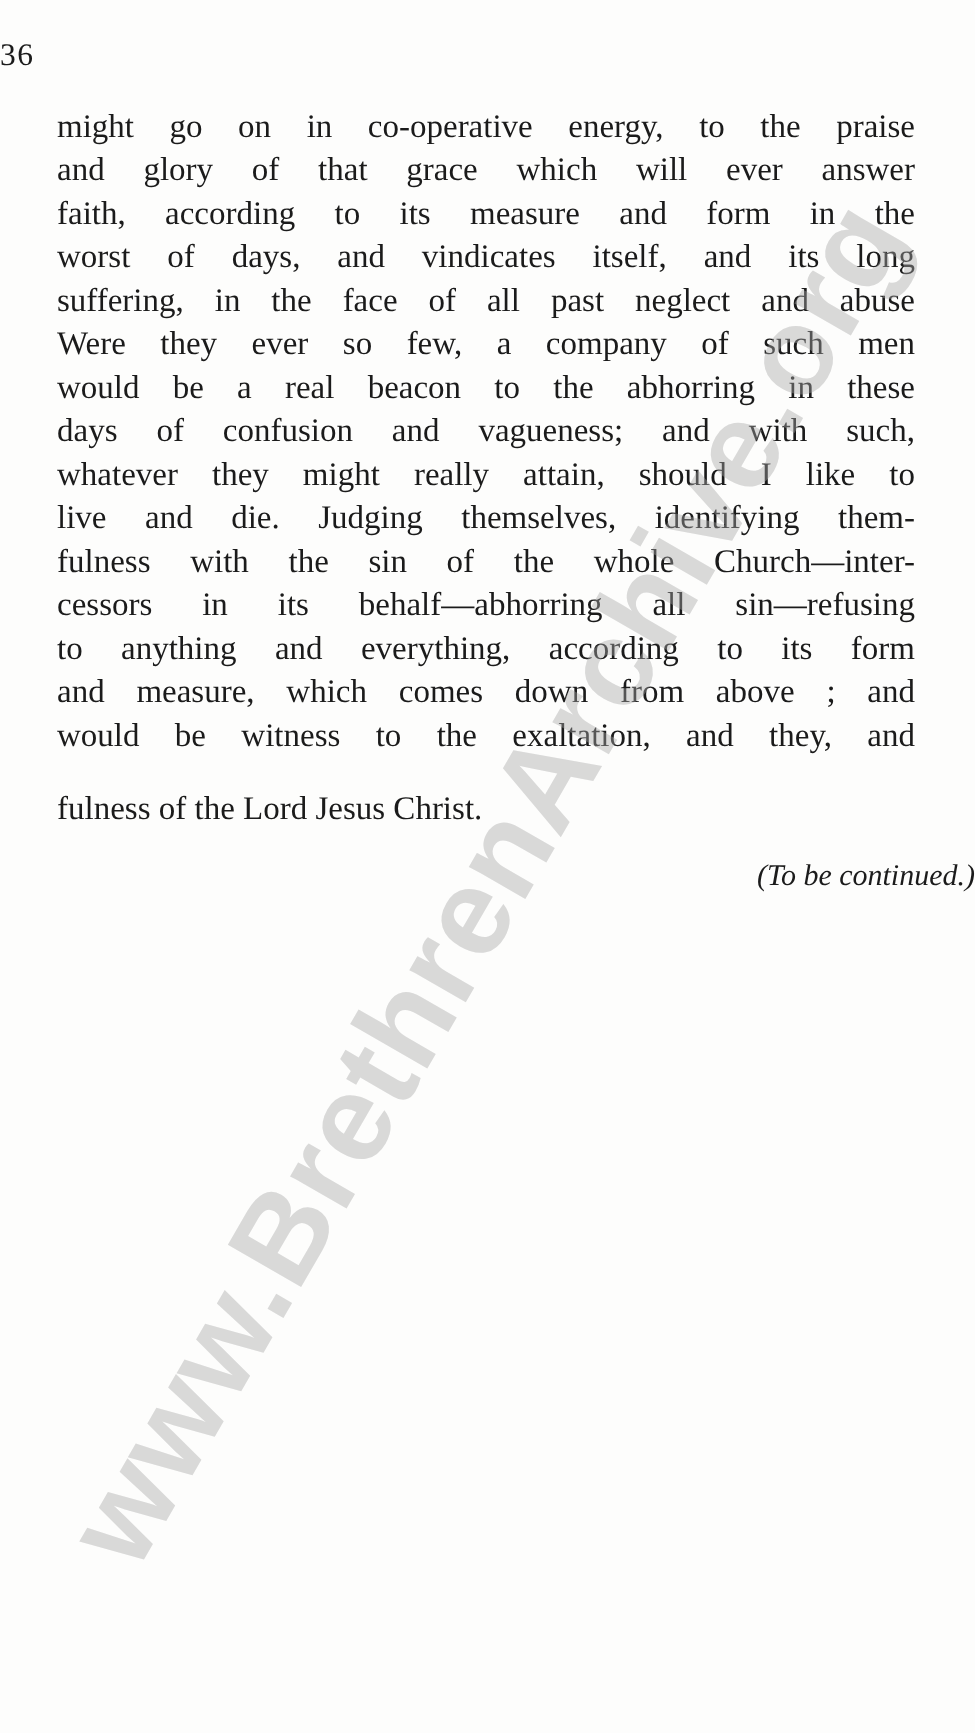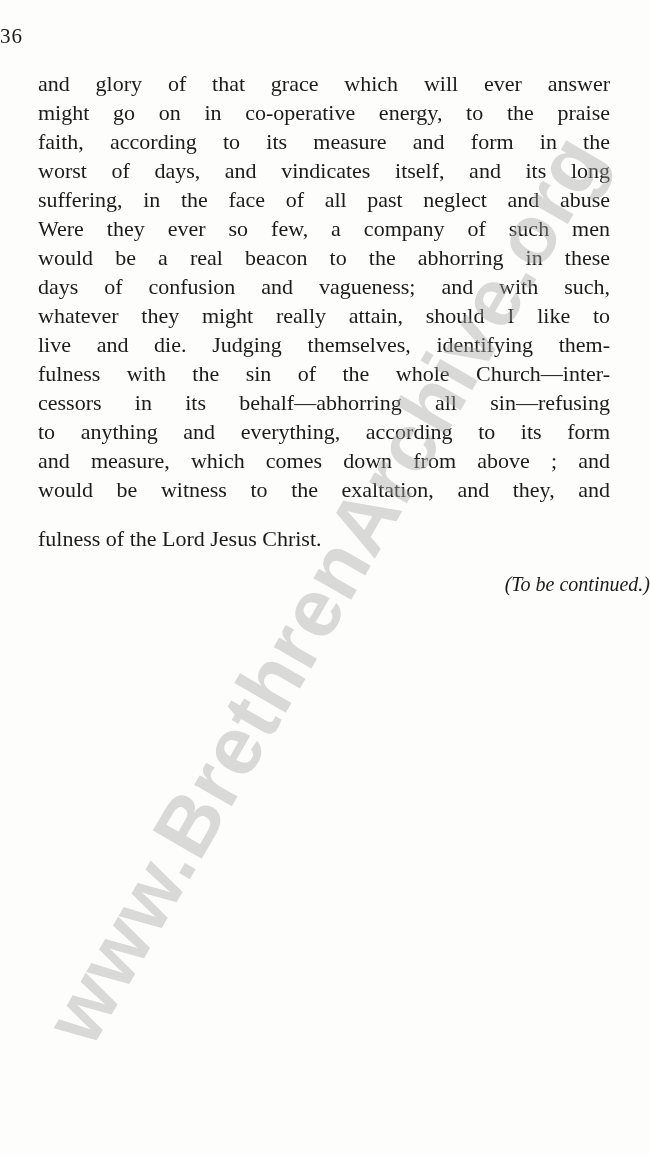--- a/index.html
+++ b/index.html
@@ -56,22 +56,22 @@
     pointer-events: none;
     letter-spacing: 1px;
   }
 </style>
 </head>
 <body>
 
 <div class="page-number">36</div>
 
 <div class="text-block">
+    <div class="line">might go on in co-operative energy, to the praise</div>
     <div class="line">and glory of that grace which will ever answer</div>
-    <div class="line">might go on in co-operative energy, to the praise</div>
     <div class="line">faith, according to its measure and form in the</div>
     <div class="line">worst of days, and vindicates itself, and its long</div>
     <div class="line">suffering, in the face of all past neglect and abuse</div>
     <div class="line">Were they ever so few, a company of such men</div>
     <div class="line">would be a real beacon to the abhorring in these</div>
     <div class="line">days of confusion and vagueness; and with such,</div>
     <div class="line">whatever they might really attain, should I like to</div>
     <div class="line">live and die.  Judging themselves, identifying them-</div>
     <div class="line">fulness with the sin of the whole Church—inter-</div>
     <div class="line">cessors in its behalf—abhorring all sin—refusing</div>

